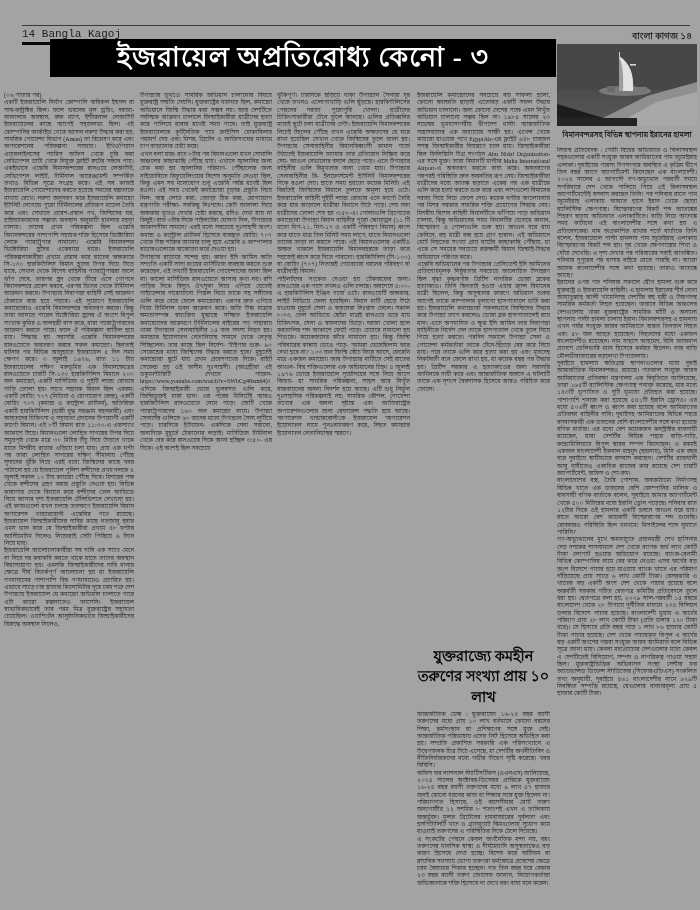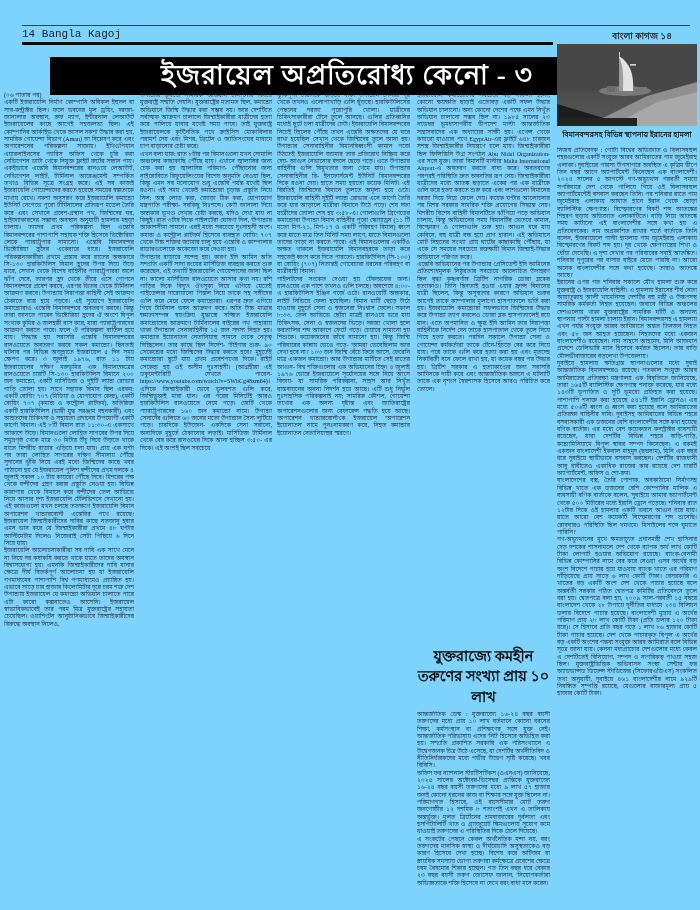--- a/index.html
+++ b/index.html
@@ -1,16 +1,16 @@
 <!DOCTYPE html>
 <html><head>
 <meta charset="utf-8">
 <style>
   html,body{margin:0;padding:0;background:#888;}
-  .page{position:relative;width:700px;height:910px;margin:0 auto;background:#7dd3fc;overflow:hidden;
+  .page{position:relative;width:700px;height:910px;margin:0 auto;background:#a3a3a3;overflow:hidden;
         font-family:"Liberation Serif","DejaVu Serif",serif;color:#1c1c1c;}
   .abs{position:absolute;}
   .rule-thin{height:1px;background:#3a3a3a;}
   .rule-thick{height:3px;background:#0a0a0a;}
   .folio-left{font-family:"Liberation Mono","DejaVu Sans Mono",monospace;font-size:11px;color:#222;}
   .folio-center{font-family:"Liberation Sans","DejaVu Sans",sans-serif;font-weight:bold;font-size:12.5px;color:#111;}
   .folio-right{font-size:9px;font-weight:bold;color:#222;}
   .banner{background:#000;color:#fff;display:flex;align-items:center;justify-content:center;
           font-weight:bold;font-size:27px;letter-spacing:1px;}
   .colbody{font-size:6px;line-height:7.35px;text-align:justify;white-space:pre-line;
@@ -21,24 +21,24 @@
   .photo-frame{overflow:hidden;background:#4e4e4e;}
   svg{display:block;}
 </style>
 </head>
 <body>
 
 <div class="page">
 
   <div class="abs rule-thin" style="left:22px;top:25px;width:668px;"></div>
   <div class="abs folio-left" style="left:22px;top:28px;">14 Bangla Kagoj</div>
-  <div class="abs folio-right" style="right:28px;top:29px;">বাংলা কাগজ  ১৪</div>
+  <div class="abs folio-right" style="right:8px;top:29px;">বাংলা কাগজ  ১৪</div>
   <div class="abs rule-thick" style="left:22px;top:42px;width:531px;"></div>
 
-  <div class="abs banner" style="left:50px;top:57px;width:506px;height:38px;padding-left:44px;">
+  <div class="abs banner" style="left:50px;top:39px;width:506px;height:38px;">
     <span>ইজরায়েল অপ্রতিরোধ্য কেনো - ৩</span>
   </div>
 
   <div class="abs colbody" style="left:4px;top:92px;width:130px;height:796px;">(০৬ পাতার পর)
 একটি ইজরায়েলি নির্মাণ কোম্পানি অবিকল ইহুদল বা সাব-কন্ট্রাক্টর ছিল। ফলে ভবনের মূল ড্রয়িং, দরজা-জানালার অবস্থান, রুফ ম্যাপ, ইন্টারনাল লেআউট ইজরায়েলের কাছে আগেই সহজলভ্য ছিল। এই কোম্পানির আর্কাইভ থেকে আসল নকশা উদ্ধার করা হয়, সামরিক গোয়েন্দা বিভাগ (Aman) তা বিশ্লেষণ করে এবং অপারেশনের পরিকল্পনা সাজায়। ইথিওপিয়ান এয়ারলাইনসের প্যারিস অফিস থেকে চুরি করা নেভিগেশন ডাটা থেকে নিযুক্ত ফ্লাইট রুটের সন্ধান পায়। একইভাবে এন্তেবি বিমানবন্দরের রানওয়ে লেআউট, নেভিগেশন লাইট, টার্মিনাল আরেঞ্জমেন্ট সম্পর্কিত তথ্যও বিভিন্ন সূত্রে সংগ্রহ করে। এই সব কাজই ইজরায়েলি গোয়েন্দাদের করতে হয়েছে সময়ের স্বল্পতাকে মাথায় রেখে। নকশা অনুসরণ করে ইজরায়েলি কমান্ডো ইউনিট নেগেভে পুরো টার্মিনালের প্রতিরূপ মডেল তৈরি করে এবং সেখানে প্রবেশ-প্রস্থান পথ, জিম্মিদের ঘর, হাইজ্যাকারদের সম্ভাব্য অবস্থান অনুযায়ী হামলার মহড়া চালায়। তাদের প্রথম পরিকল্পনা ছিল এন্তেবি বিমানবন্দরের পাশাপাশি সহায়ক শক্তি হিসেবে ভিক্টোরিয়া লেকে প্যারাট্রুপার নামানো। এন্তেবি বিমানবন্দর ভিক্টোরিয়া হ্রদের একেবারে ধারে। ইজরায়েলি পরিকল্পনাকারীরা প্রথমে প্রস্তাব করে রাতের অন্ধকারে সি-১৩০ হারকিউলিস বিমান হ্রদের উপর দিয়ে উড়ে যাবে, সেখান থেকে বিশেষ বাহিনীর প্যারাট্রুপাররা জলে ঝাঁপ দেবে, তারপর হ্রদ থেকে তীরে এসে গোপনে বিমানবন্দরে প্রবেশ করবে, এরপর ভিতর থেকে টার্মিনাল আক্রমণ করবে। উগান্ডায় নিরাপত্তা বাহিনী সেই আক্রমণ ঠেকাতে ব্যস্ত হয়ে পড়বে। এই সুযোগে ইজরায়েলি কমান্ডোরাও এন্তেবি বিমানবন্দরে অবতরণ করবে। কিন্তু তারা জানতে পারেন ভিক্টোরিয়া হ্রদের ঐ অংশে বিপুল সংখ্যক কুমির ও জলহস্তী বাস করে, যারা প্যারাট্রুপারদের আক্রমণ করতে পারে। ফলে ঐ পরিকল্পনা বাতিল হয়ে যায়। সিদ্ধান্ত হয় সরাসরি এন্তেবি বিমানবন্দরের রানওয়েতে অবতরণ করবে সকল কমান্ডো। ছিনতাই ঘটনার পর বিভিন্ন অজুহাতে ইজরায়েল ৫ দিন সময় ক্ষেপণ করে। ৩ জুলাই ১৯৭৬, রাত ১১ টায় ইজরায়েলের দক্ষিণ মরুভূমির এক বিমানক্ষেত্রের রানওয়েতে চারটি সি-১৩০ হারকিউলিস বিমানে ২০০ জন কমান্ডো, একটি মার্সিডিজ ও দুইটি ল্যান্ড রোভার গাড়ি তোলা হয়। সাথে সহায়ক বিমান ছিল এরকম: একটি বোয়িং ৭০৭ (মিডিয়া ও যোগাযোগ কেন্দ্র), একটি বোয়িং ৭০৭ (কমান্ড ও কন্ট্রোল প্লাটফর্ম), অতিরিক্ত একটি হারকিউলিস (ভারী যুদ্ধ সরঞ্জাম বহনকারী) এবং আহতদের চিকিৎসা ও সহায়তা প্রদানের উপযোগী একটি কার্গো বিমান। এই ৮টি বিমান রাত ১১:৩০-এ একসাথে আকাশে উড়ে। বিমানগুলো লোহিত সাগরের উপর দিয়ে সমুদ্রপৃষ্ঠ থেকে মাত্র ৩০ মিটার উঁচু দিয়ে উড়তে থাকে যাতে মিশরীয় রাডার এড়িয়ে চলা যায়। প্রায় এক ঘণ্টা পর তারা লোহিত সাগরের দক্ষিণ সীমানায় পৌঁছে সুদানের ঝুঁকি নিয়ে এরই মধ্যে জিম্মিদের কাছে খবর পাঠানো হয় যে ইজরায়েল পুলিশ বন্দীদের প্রথম দলকে ৪ জুলাই সকাল ১০ টায় কায়রো পৌঁছে দিবে। মিশরের পক্ষ থেকে বন্দীদের গ্রহণ করার প্রস্তুতি নেওয়া হয়। বিভিন্ন কারাগার থেকে বিমানে করে বন্দীদের তেল আভিভে নিয়ে আসার দৃশ্য ইজরায়েলি টেলিভিশনে দেখানো হয়। এই কাজগুলো যখন চলছে ততক্ষণে ইজরায়েলি বিমান অপারেশন থান্ডারবোল্ট এন্তেবির পথে রয়েছে। ইজরায়েল জিম্মাইকারীদের দাবির কাছে নতজানু হবার এমন ভান করে যে জিম্মাইকারীরা প্রথমে ৪৮ ঘণ্টার আল্টিমেটাম দিলেও নিজেরাই সেটা পিছিয়ে ৬ দিনে নিয়ে যায়।
 ইজরায়েলি আলোচনাকারীরা সব দাবি এক সাথে মেনে না নিয়ে দর কষাকষি করতে থাকে যাতে তাদের অবস্থান বিশ্বাসযোগ্য হয়। এমনকি জিম্মাইকারীদের দাবি মানার ক্ষেত্রে দীর্ঘ বিতর্কপূর্ণ আলোচনা হয় যা ইজরায়েলি গণমাধ্যমের পাশাপাশি বিশ্ব গণমাধ্যমেও প্রচারিত হয়। এভাবে সাড়ে চার হাজার কিলোমিটার দূরে চরম শত্রু দেশ উগান্ডায় ইজরায়েল যে কমান্ডো অভিযান চালাতে পারে এটা কারো কল্পনাতেও আসেনি। ইজরায়েল স্বাভাবিকভাবেই তার পরম মিত্র যুক্তরাষ্ট্রের সহায়তা চেয়েছিল। ওয়াশিংটন আনুষ্ঠানিকভাবে জিম্মাইকারীদের বিরুদ্ধে অবস্থান নিলেও,</div>
   <div class="abs colbody" style="left:140px;top:92px;width:132px;height:796px;">উগান্ডার ভূখণ্ডে সামরিক অভিযান চালানোর বিষয়ে যুক্তরাষ্ট্র সম্মতি দেয়নি। যুক্তরাষ্ট্রের মতামত ছিল, কমান্ডো অভিযানে জিম্মি উদ্ধার করা সম্ভব নয়। আর দেশটিতে সর্বাত্মক আক্রমণ চালালে জিম্মাইকারীরা যাত্রীদের হত্যা করে পালিয়ে যাবার যথেষ্ট সময় পাবে। তাই যুক্তরাষ্ট্র ইজরায়েলকে কূটনৈতিক পথে ক্রাইসিস মোকাবিলার পরামর্শ দেয় এবং মিশর, ব্রিটেন ও জাতিসংঘের মাধ্যমে চাপ বাড়ানোর চেষ্টা করে।
 এখন বলা যাক: রাত ৮টার পর বিমানগুলো যখন সোমালি অঞ্চলের কাছাকাছি পৌঁছে যায়। এখানে জ্বালানির জন্য চেক করা হয় জ্বালানির পরিমাণ- পৌঁছানোর জন্য নাইরোবিতে রিফুয়েলিংয়ের বিশেষ অনুমতি নেওয়া ছিল, কিন্তু এমন সব মনোযোগ শুধু এন্তেবি পর্যন্ত যথেষ্ট ছিল রওনা। এই সময় থেকেই কমান্ডোরা চূড়ান্ত প্রস্তুতি নিয়ে নিল: অস্ত্র লোড করা, জোড়া ঠিক করা, যোগাযোগ যন্ত্রপাতি পরীক্ষা- সবকিছু নিঃশব্দে। কেউ জানালা দিয়ে অন্ধকার ভূখণ্ড দেখার চেষ্টা করছে, যদিও দেখা যায় না কিছুই। রাত ৩টার দিকে পাইলটেরা ঘোষণা দিল, 'উগান্ডার আকাশসীমা সামনে।' এরই মধ্যে সবচেয়ে দুঃসাহসী অংশ। কমান্ড ও কন্ট্রোল প্লাটফর্ম হিসেবে ব্যবহৃত বোয়িং ৭০৭ থেকে উচ্চ শক্তির জ্যামার চালু হয়ে এন্তেবি ও কাম্পালার রাডারগুলোকে অকেজো করে দেওয়া হয়।
 উগান্ডার রাডারে সন্দেহ হয়। কারণ ইদি আমিন অতি সম্প্রতি একটি সাদা রংয়ের মার্সিডিজ ব্যবহার করতে শুরু করেছেন, এই তথ্যটি ইজরায়েলি গোয়েন্দাদের জানা ছিল না। কালো মার্সিডিজ রানওয়েতে আসার কথা নয়। রশি গাড়ির দিকে বিদ্যুৎ ঔৎসুক্য নিয়ে এগিয়ে যেতেই গাইডেন্সার দারোয়ানো পিস্তল নিয়ে তাকে সহ সঙ্গীদের গুলি করে মেরে ফেলে কমান্ডোরা। এরপর দ্রুত এগিয়ে গিয়ে টার্মিনাল ভবন আক্রমণ করে। অতি উচ্চ মাত্রার ক্ষমতাসম্পন্ন স্বয়ংক্রিয় যুদ্ধাস্ত্রে সজ্জিত ইজরায়েলি কমান্ডোদের আক্রমণে টার্মিনালের বাইরের পথ পাহারায় থাকা উগান্ডান সেনাবাহিনীর ১৫ জন সদস্য নিহত হয়। কমান্ডার ইয়োনাতন নেতানিয়াহু সামনে থেকে নেতৃত্ব দিচ্ছিলেন। তার কাছে ছিল নির্দেশ- 'টাইগার শুরু- ৯০ সেকেন্ডের মধ্যে জিম্মিদের উদ্ধার করতে হবে।' মুহূর্তেই কমান্ডোরা ছুটে যায় প্রথম প্রবেশপথের দিকে। রাইট সেকেন্ড হয় ওই অসীম দুঃসাহসী। (আগ্রহীরা এই ডকুমেন্টারিটি দেখতে পারেন- https://www.youtube.com/watch?v=SWbCg48xm64)।
 এদিকে জিম্মাইকারী ভেবে ভুলবশত গুলি করে, জিম্মিভুক্তই মারা যান। এর পরের মিনিটেই আরও হারকিউলিস রানওয়েতে নেমে পড়ে। জেটি থেকে প্যারাট্রুপারদের ১৬০ জন কমান্ডো নামে। উগান্ডা সেনাদের গুলিতে ৬০ জনের মতো উগান্ডান সৈন্য লুটিয়ে পড়ে। চারদিকে ইউজেন- একদিকে সেনা সরানো, অন্যদিকে মুহূর্তে ঠেকানোর লড়াই। মার্সিডিজ টার্মিনাল থেকে বের করে রানওয়ের দিকে আনা হচ্ছিল ৩:৫০- এর দিকে। এই অংশই ছিল সবচেয়ে</div>

